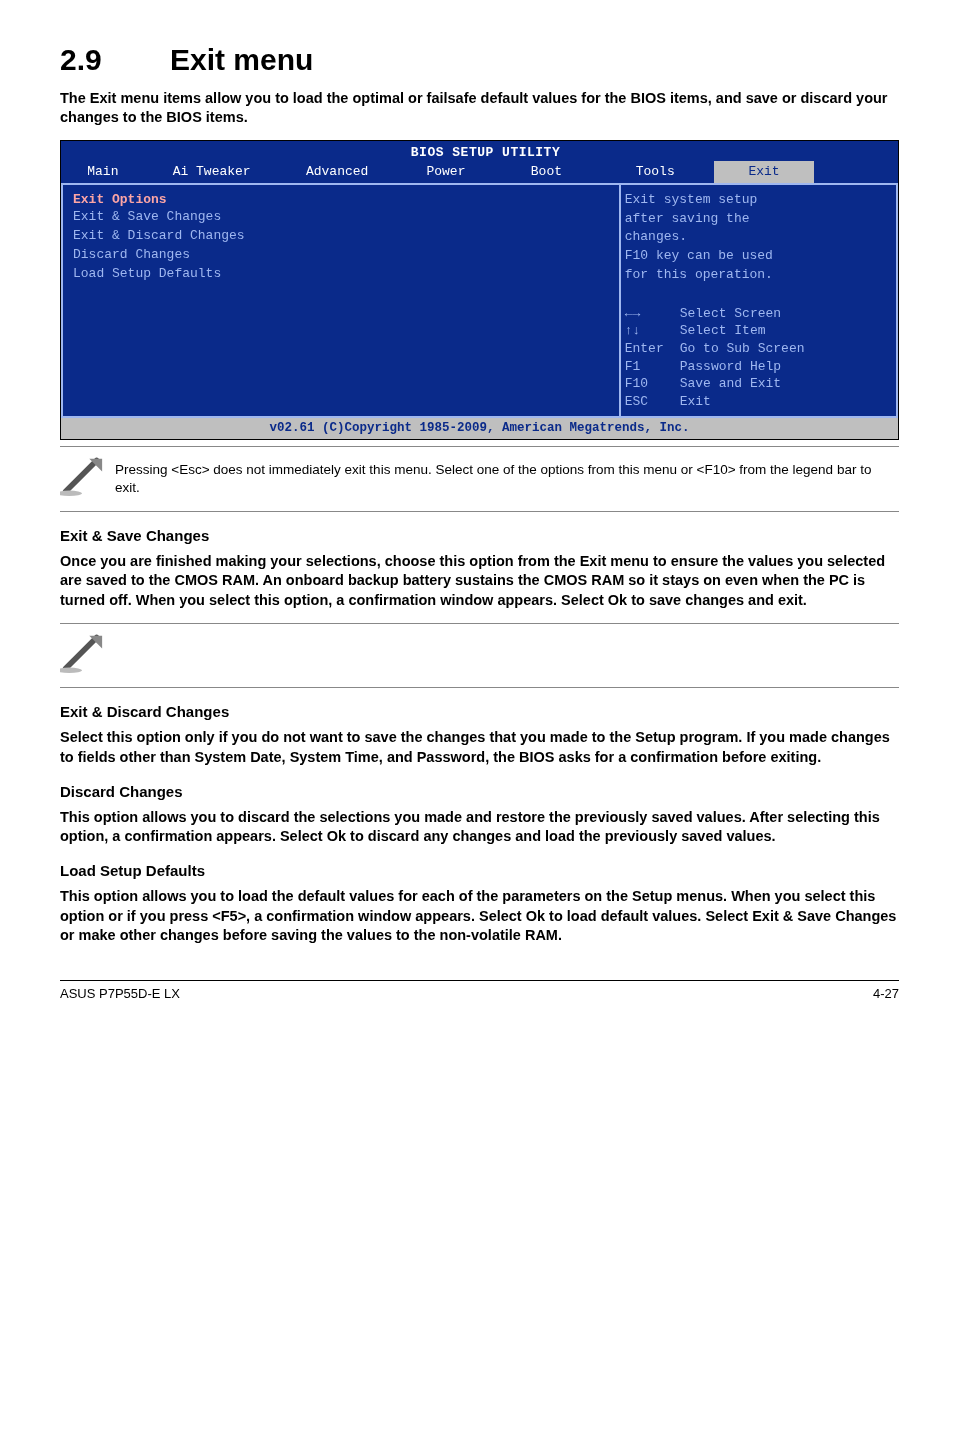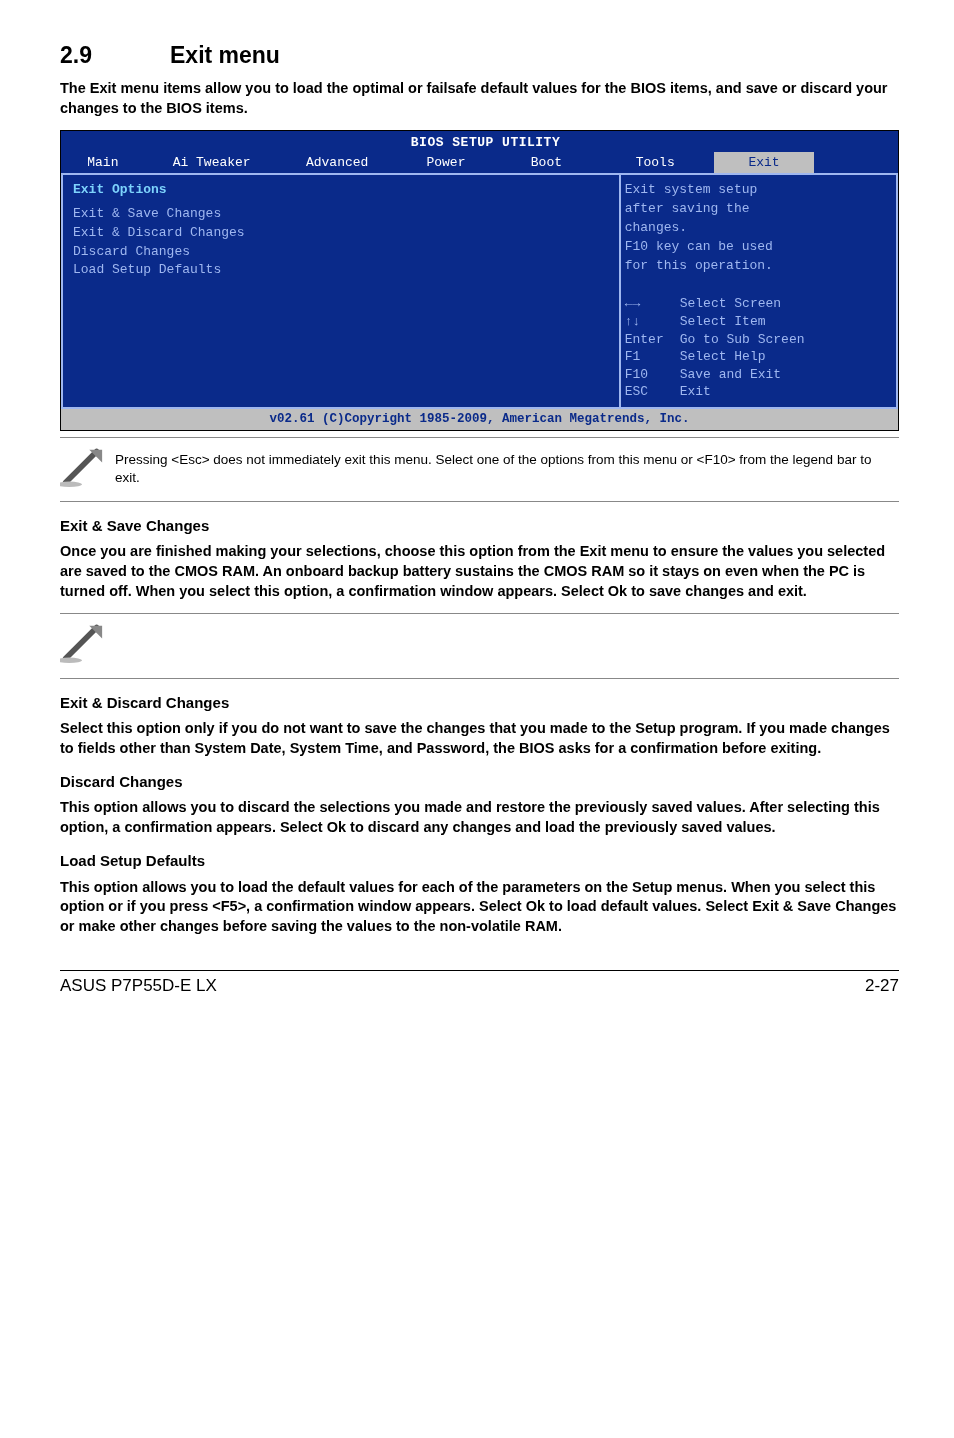--- a/index.html
+++ b/index.html
@@ -7,21 +7,21 @@
     font-size: 14.5px;
     line-height: 1.35;
     color: #000;
     margin: 0;
     padding: 40px 55px 40px 60px;
     background: #fff;
     width: 954px;
     box-sizing: border-box;
   }
   h1.section-title {
-    font-size: 23px;
+    font-size: 30px;
     font-weight: bold;
     margin: 0 0 8px 0;
   }
   h1.section-title .num { display:inline-block; width:110px; }
   p { margin: 0 0 12px 0; font-weight: bold; }
   h3.sub { font-size: 15px; font-weight: bold; margin: 14px 0 6px 0; }
 
   
   .bios-box {
     background: #0a2a8a;
@@ -36,21 +36,21 @@
   .bios-tab { padding: 2px 0; text-align: center; }
   .bios-tab.active { background:#bfbfbf; color:#0a2a8a; }
   .bios-body { display:flex; border-top: 2px solid #9fb7f0; }
   .bios-left {
     flex: 0 0 64%;
     border: 2px solid #9fb7f0;
     border-top: none;
     border-right: 2px solid #9fb7f0;
     padding: 6px 10px 70px 10px;
   }
-  .bios-left .opthead { color:#7dd3fc; font-weight:bold; margin-bottom:6px; }
+  .bios-left .opthead { color:#fca5a5; font-weight:bold; }
   .bios-left .opt { color:#9fb7f0; line-height:1.45; }
   .bios-right {
     flex: 1;
     border: 2px solid #9fb7f0;
     border-top: none;
     border-left: none;
     padding: 6px 4px;
     color:#9fb7f0;
     display:flex; flex-direction:column; justify-content:space-between;
   }
@@ -69,21 +69,21 @@
   .note-block { display:flex; align-items:center; gap:0; padding:8px 0 8px 0; }
   .note-text { font-size:13.5px; line-height:1.35; }
   .note-icon svg { width:55px; height:42px; }
 
   
   .page-footer {
     border-top: 1px solid #000;
     margin-top: 34px;
     padding-top: 4px;
     display:flex; justify-content:space-between;
-    font-size:17px;
+    font-size:13px;
   }
 </style>
 </head>
 <body>
 
 <h1 class="section-title">
   <span class="num">2.9</span><span>Exit menu</span>
 </h1>
 <p>The Exit menu items allow you to load the optimal or failsafe default values for the BIOS items, and save or discard your changes to the BIOS items.</p>
 
@@ -124,21 +124,21 @@
         <div class="row">
             <span class="key">↑↓</span>
             <span class="lbl">Select Item</span>
           </div>
         <div class="row">
             <span class="key">Enter</span>
             <span class="lbl">Go to Sub Screen</span>
           </div>
         <div class="row">
             <span class="key">F1</span>
-            <span class="lbl">Select Help</span>
+            <span class="lbl">Password Help</span>
           </div>
         <div class="row">
             <span class="key">F10</span>
             <span class="lbl">Save and Exit</span>
           </div>
         <div class="row">
             <span class="key">ESC</span>
             <span class="lbl">Exit</span>
           </div>
       </div>
@@ -179,14 +179,14 @@
 <p>Select this option only if you do not want to save the changes that you made to the Setup program. If you made changes to fields other than System Date, System Time, and Password, the BIOS asks for a confirmation before exiting.</p>
 
 <h3 class="sub">Discard Changes</h3>
 <p>This option allows you to discard the selections you made and restore the previously saved values. After selecting this option, a confirmation appears. Select <b>Ok</b> to discard any changes and load the previously saved values.</p>
 
 <h3 class="sub">Load Setup Defaults</h3>
 <p>This option allows you to load the default values for each of the parameters on the Setup menus. When you select this option or if you press &lt;F5&gt;, a confirmation window appears. Select <b>Ok</b> to load default values. Select <b>Exit &amp; Save Changes</b> or make other changes before saving the values to the non-volatile RAM.</p>
 
 <div class="page-footer">
   <span>ASUS P7P55D-E LX</span>
-  <span>2-27</span>
+  <span>4-27</span>
 </div>
 
 </body></html>

